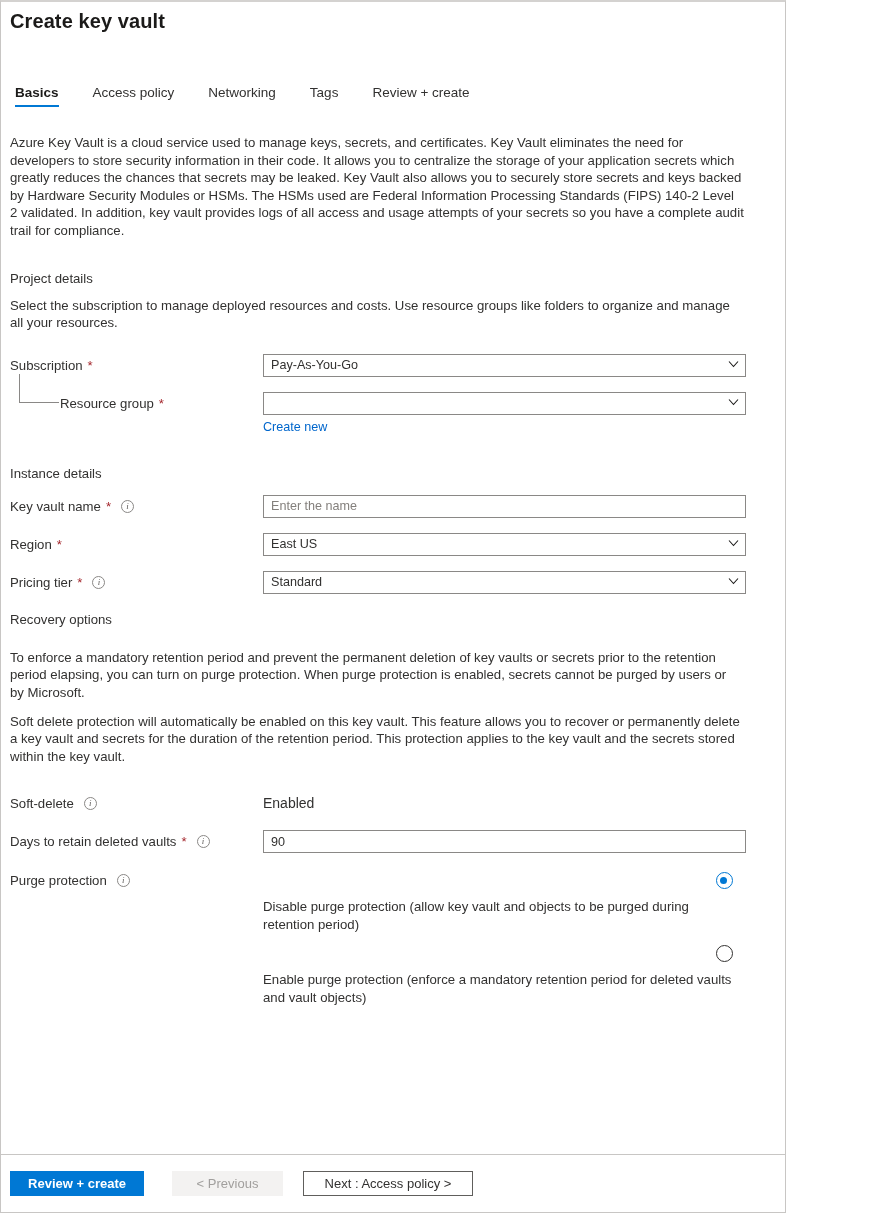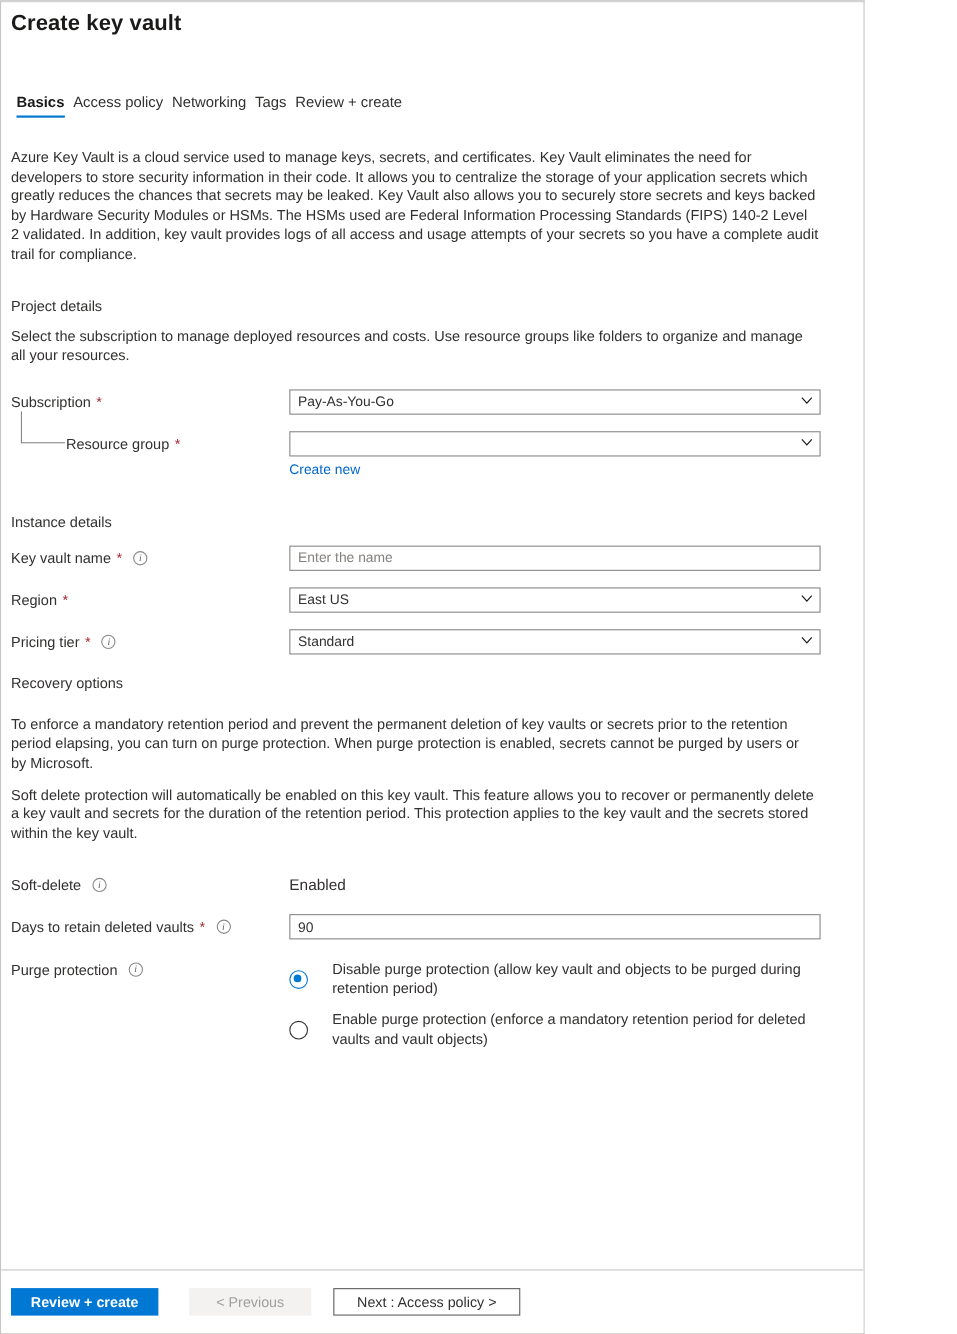--- a/index.html
+++ b/index.html
@@ -27,21 +27,21 @@
     font-size: 20px;
     font-weight: 600;
     color: #1b1a19;
     padding: 8px 0 0 9px;
     letter-spacing: .1px;
   }
 
   .tabs {
     display: flex;
     align-items: flex-end;
-    gap: 8px;
+    gap: 34px;
     padding: 0 0 0 14px;
     margin-top: 44px;
     height: 30px;
     border-bottom: none;
   }
   .tab {
     font-size: 13.5px;
     color: #323130;
     padding-bottom: 7px;
     position: relative;
@@ -176,24 +176,25 @@
   .static-value {
     font-size: 14px;
     color: #323130;
     padding-top: 3px;
   }
 
   
   .radio-group { display: flex; flex-direction: column; gap: 11px; padding-top: 2px; }
   .radio-item {
     display: flex;
-    align-items: center;
-    gap: 22px;
+    align-items: flex-end;
+    gap: 9px;
     cursor: pointer;
     width: 470px;
+    flex-direction: column;
   }
   .radio-dot {
     flex: 0 0 auto;
     width: 17px; height: 17px;
     border-radius: 50%;
     border: 1.4px solid #323130;
     background: #fff;
     position: relative;
     margin-top: 1px;
   }

